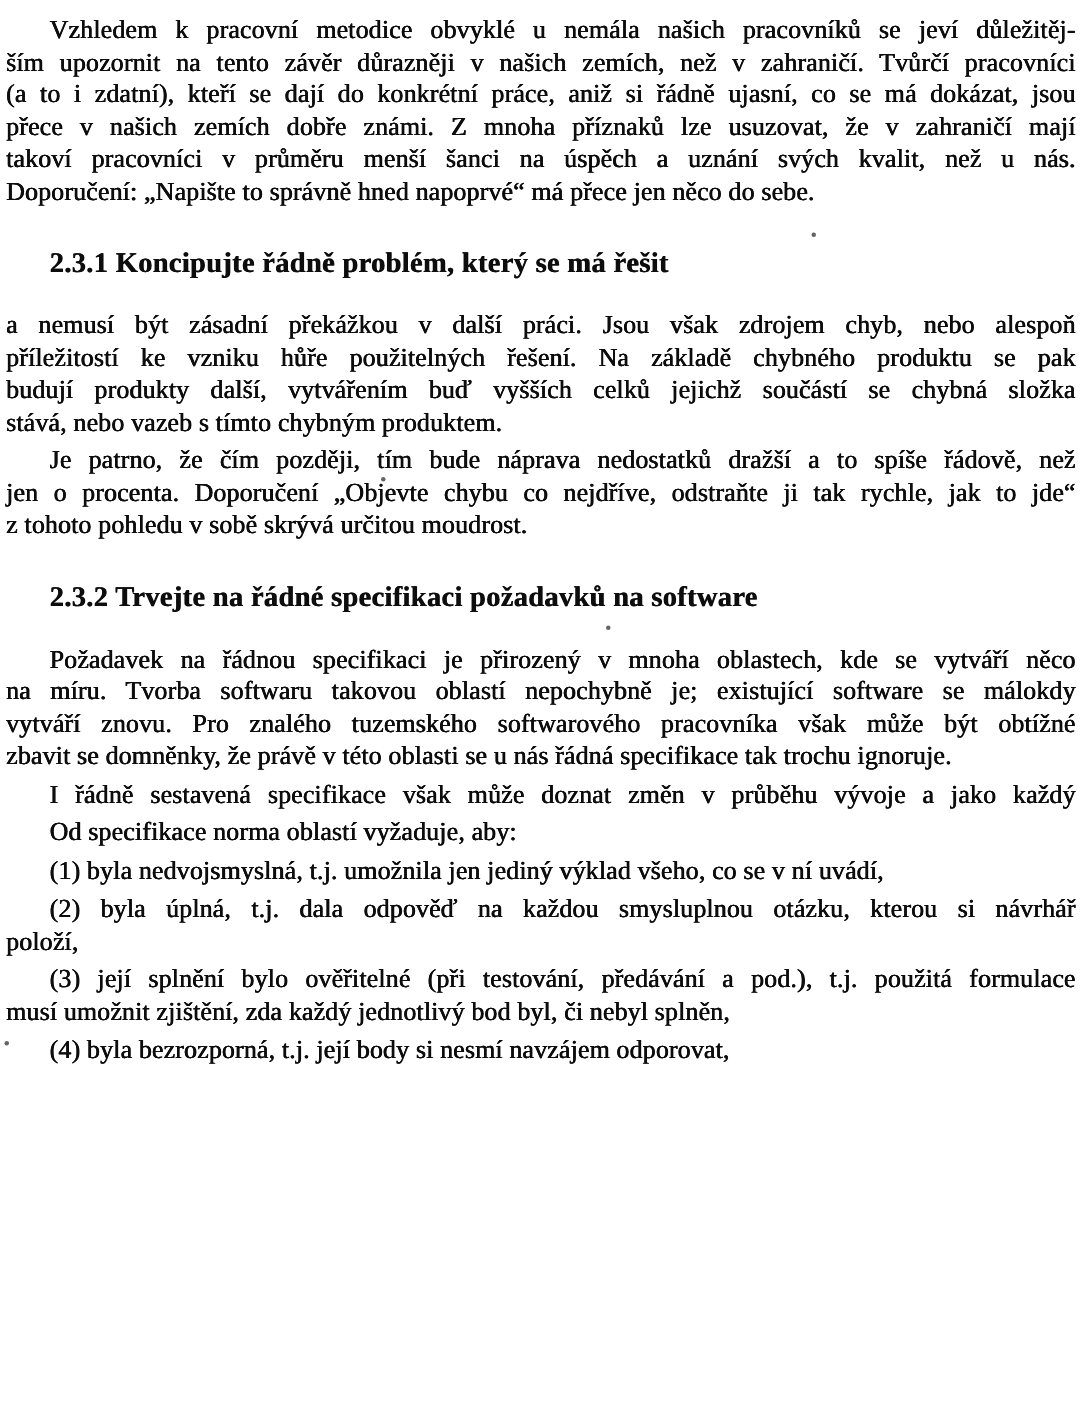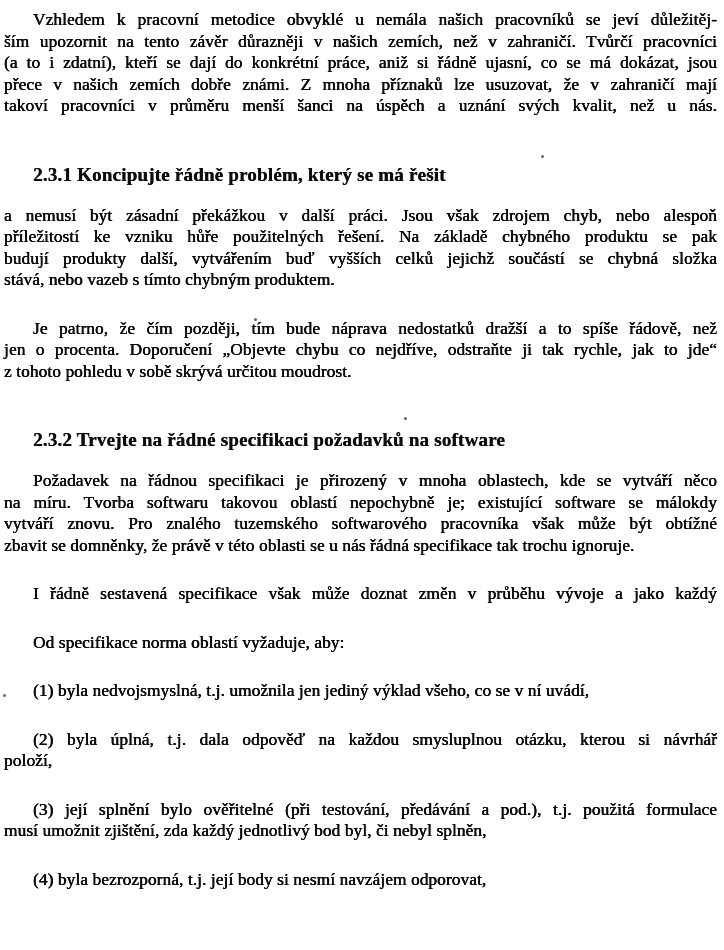--- a/index.html
+++ b/index.html
@@ -17,30 +17,30 @@
   }
   .page {
     box-sizing: border-box;
     width: 724px;
     height: 950px;
     padding: 9px 7px 0 4px;
     background: #ffffff;
     border-radius: 11px;
   }
   .para {
-    margin-top: 27px;
+    margin-top: 4px;
     font-size: 17.3px;
     line-height: 21.5px;
     
     text-shadow: 0.35px 0 0 currentColor, 0 0.25px 0 currentColor;
     letter-spacing: 0.1px;
   }
   .para:first-child { margin-top: 0; }
   .heading {
-    margin-top: 46px;
+    margin-top: 26px;
     padding-left: 29px;
     font-weight: bold;
     font-size: 19px;
     line-height: 24px;
     text-shadow: 0.4px 0 0 currentColor;
     letter-spacing: 0.2px;
   }
   .heading + .para { margin-top: 18px; }
   .line {
     text-align: justify;
@@ -60,20 +60,21 @@
 </head>
 <body>
 
 <div class="page">
     <div class="para">
       <div class="line first">Vzhledem k pracovní metodice obvyklé u nemála našich pracovníků se jeví důležitěj-</div>
       <div class="line">ším upozornit na tento závěr důrazněji v našich zemích, než v zahraničí. Tvůrčí pracovníci</div>
       <div class="line">(a to i zdatní), kteří se dají do konkrétní práce, aniž si řádně ujasní, co se má dokázat, jsou</div>
       <div class="line">přece v našich zemích dobře známi. Z mnoha příznaků lze usuzovat, že v zahraničí mají</div>
       <div class="line">takoví pracovníci v průměru menší šanci na úspěch a uznání svých kvalit, než u nás.</div>
+      <div class="line last">Doporučení: „Napište to správně hned napoprvé“ má přece jen něco do sebe.</div>
     </div>
     <div class="heading">2.3.1 Koncipujte řádně problém, který se má řešit</div>
     <div class="para">
       <div class="line">a nemusí být zásadní překážkou v další práci. Jsou však zdrojem chyb, nebo alespoň</div>
       <div class="line">příležitostí ke vzniku hůře použitelných řešení. Na základě chybného produktu se pak</div>
       <div class="line">budují produkty další, vytvářením buď vyšších celků jejichž součástí se chybná složka</div>
       <div class="line last">stává, nebo vazeb s tímto chybným produktem.</div>
     </div>
     <div class="para">
       <div class="line first">Je patrno, že čím později, tím bude náprava nedostatků dražší a to spíše řádově, než</div>

